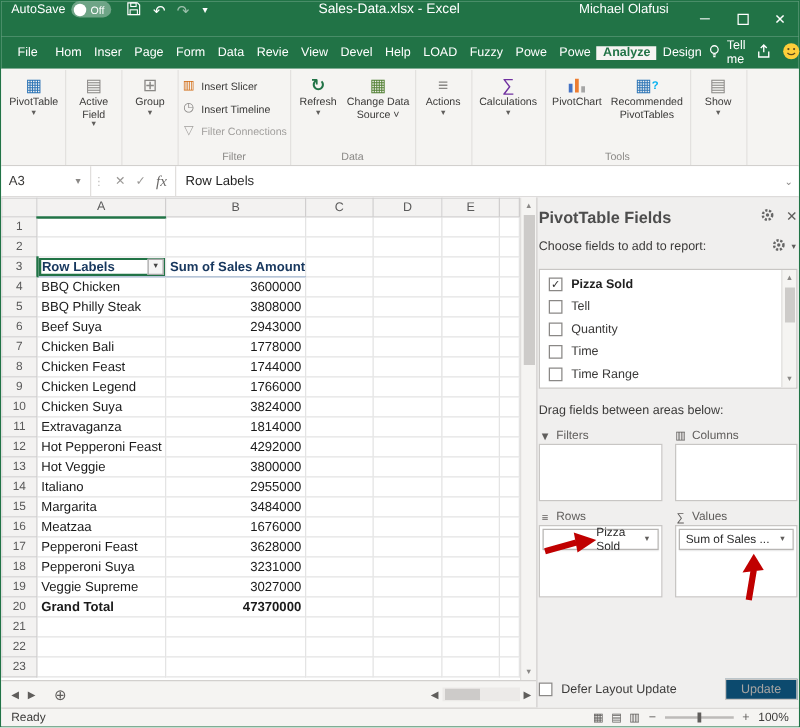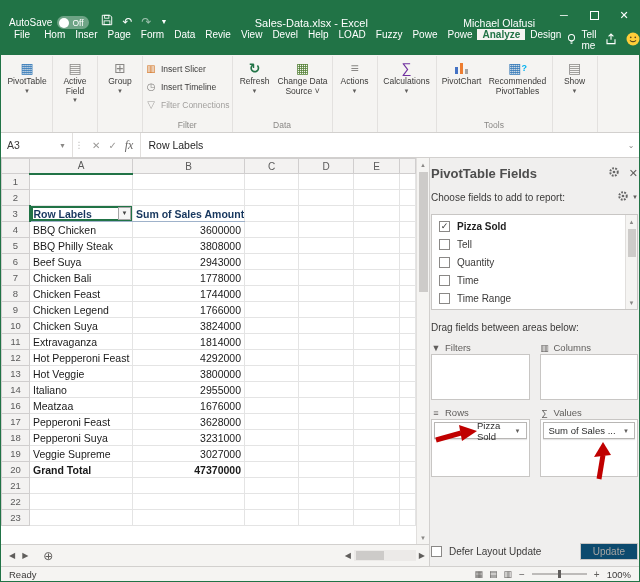--- a/index.html
+++ b/index.html
@@ -1,36 +1,36 @@
 <!DOCTYPE html>
 <html><head>
 <meta charset="utf-8">
 <style>
 *{margin:0;padding:0;box-sizing:border-box;}
 html,body{width:640px;height:582px;}
 body{font-family:"Liberation Sans","DejaVu Sans",sans-serif;font-size:11px;color:#252423;background:#fff;overflow:hidden;}
 .app{width:640px;height:582px;display:flex;flex-direction:column;border:1px solid #217346;background:#fff;}
 
 
-.titlebar{height:28px;background:#217346;color:#fff;display:flex;align-items:flex-end;flex:0 0 auto;padding-left:8px;}
+.titlebar{height:28px;background:#217346;color:#fff;display:flex;align-items:flex-start;flex:0 0 auto;padding-left:8px;}
 .autosave{display:flex;align-items:center;gap:5px;font-size:10px;}
 .toggle{width:32px;height:13px;border-radius:7px;background:rgba(255,255,255,.35);display:flex;align-items:center;padding:1px 3px 1px 2px;gap:3px;}
 .knob{width:10px;height:10px;border-radius:50%;background:#fff;flex:0 0 auto;}
 .t-label{font-size:8.5px;color:#fff;}
 .qat{display:flex;align-items:center;gap:9px;margin-left:12px;font-size:12px;}
 .qat .dim{opacity:.55;}
 .qat .dd{font-size:7px;}
 .tb-title{flex:1;text-align:center;font-size:11px;white-space:nowrap;overflow:hidden;}
 .tb-user{font-size:10.5px;margin:0 14px 0 8px;white-space:nowrap;}
 .winbtns{display:flex;height:28px;flex:0 0 auto;}
 .winbtn{width:30px;display:flex;align-items:center;justify-content:center;font-size:11px;}
 .restore-glyph{width:9px;height:9px;border:1px solid #fff;display:block;}
 
 
-.tabrow{height:26px;background:#217346;display:flex;align-items:flex-start;color:#fff;flex:0 0 auto;padding-left:4px;}
+.tabrow{height:26px;background:#217346;display:flex;align-items:center;color:#fff;flex:0 0 auto;padding-left:4px;}
 .rtab{display:flex;align-items:center;padding:0 5px;font-size:10px;white-space:nowrap;}
 .rtab.filetab{padding:0 9px;}
 .rtab.active{background:#f5f4f2;color:#217346;font-weight:bold;}
 .tabrow-right{margin-left:auto;display:flex;align-items:center;gap:9px;padding-right:6px;font-size:10px;}
 .tellme{display:flex;align-items:center;gap:4px;}
 
 
 .ribbon{height:78px;background:#f5f4f2;border-bottom:1px solid #d2d0ce;display:flex;flex:0 0 auto;padding:1px 0 0 1px;}
 .rgroup{display:flex;flex-direction:column;border-right:1px solid #e3e1df;padding:1px 2px 0;}
 .rgroup-buttons{flex:1;display:flex;align-items:stretch;justify-content:center;gap:1px;}
@@ -482,20 +482,29 @@
               <tr>
                 <th>14</th>
                 <td>Italiano</td>
                 <td class="num">2955000</td>
                 <td></td>
                 <td></td>
                 <td></td>
                 <td></td>
               </tr>
               <tr>
+                <th>15</th>
+                <td>Margarita</td>
+                <td class="num">3484000</td>
+                <td></td>
+                <td></td>
+                <td></td>
+                <td></td>
+              </tr>
+              <tr>
                 <th>16</th>
                 <td>Meatzaa</td>
                 <td class="num">1676000</td>
                 <td></td>
                 <td></td>
                 <td></td>
                 <td></td>
               </tr>
               <tr>
                 <th>17</th>

